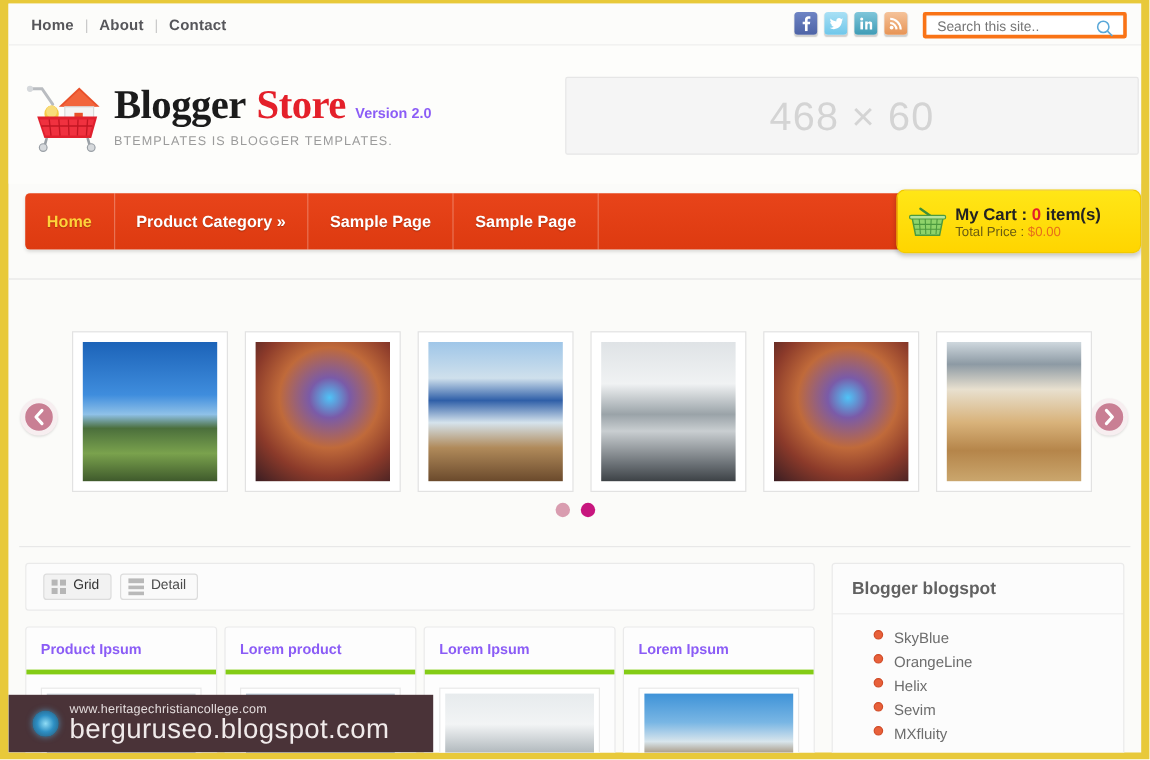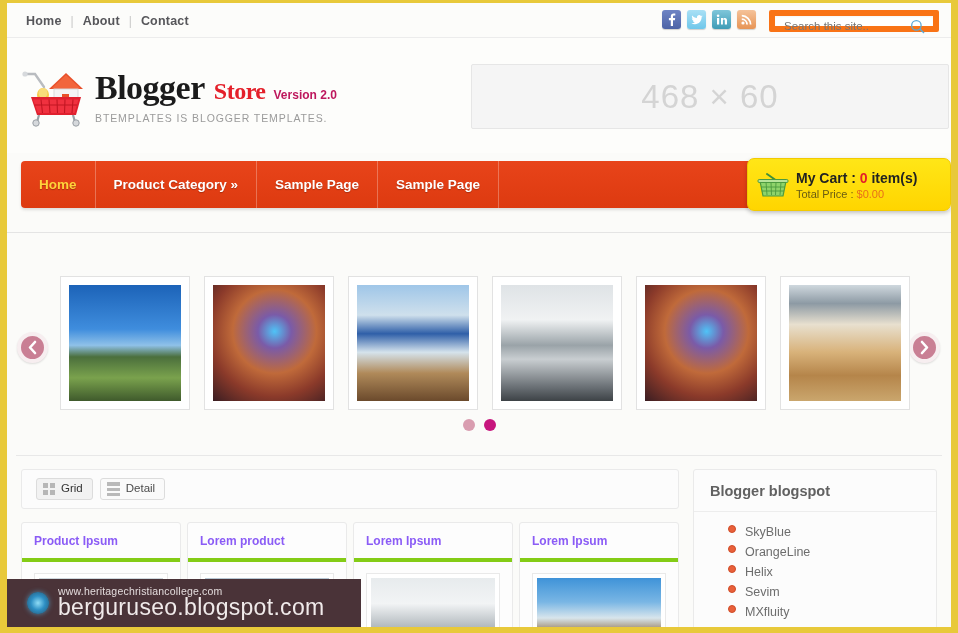--- a/index.html
+++ b/index.html
@@ -43,21 +43,21 @@
   }
   .soc-fb { background: linear-gradient(#6e84c4,#4d63a6); }
   .soc-tw { background: linear-gradient(#a9e0f5,#6fc7ea); color:#fff; }
   .soc-in { background: linear-gradient(#7fc6da,#3f9cb6); }
   .soc-rss { background: linear-gradient(#f5c39a,#e79455); }
   .soc svg { display:block; }
 
   .searchbox {
     position: absolute; right: 12px; top: 7px;
     width: 170px; height: 22px;
-    background: #fff; border: 6px solid #f97316; border-radius: 2px;
+    background: #fff; border: 3px solid #f97316; border-radius: 2px;
     box-shadow: inset 0 1px 2px rgba(0,0,0,.04);
   }
   .searchbox input {
     position: absolute; left: 9px; top: 0; width: 125px; height: 20px;
     border: none; outline: none; background: transparent;
     font-size: 11.5px; color: #9a9a9a; font-family: "Liberation Sans", sans-serif;
   }
   .search-ico { position: absolute; right: 8px; top: 3px; }
 
   
@@ -65,23 +65,23 @@
   .logo-wrap { position: absolute; left: 14px; top: 21px; display: flex; align-items: flex-start; }
   .cart-logo { position: relative; width: 68px; height: 62px; margin-top: 6px; }
   .logo-text { margin-left: 6px; padding-top: 10px; }
   .logo-title { display: flex; align-items: baseline; }
   .logo-blogger {
     font-family: "Liberation Serif", serif; font-weight: bold;
     font-size: 34px; color: #1b1b1b; letter-spacing: -.5px;
   }
   .logo-store {
     font-family: "Liberation Serif", serif; font-weight: bold;
-    font-size: 24px; color: #e4202a; letter-spacing: -.5px; margin-left: 9px;
-  }
-  .logo-version { font-size: 12px; color: #be185d; font-weight: bold; margin-left: 8px; }
+    font-size: 34px; color: #e4202a; letter-spacing: -.5px; margin-left: 9px;
+  }
+  .logo-version { font-size: 12px; color: #8b5cf6; font-weight: bold; margin-left: 8px; }
   .logo-tag { font-size: 10.5px; color: #9b9b9b; letter-spacing: .9px; margin-top: 5px; }
 
   .banner-ad {
     position: absolute; left: 464px; top: 26px;
     width: 478px; height: 65px;
     background: #f5f5f5; border: 1px solid #e6e6e6; border-radius: 2px;
     display: flex; align-items: center; justify-content: center;
   }
   .banner-ad span { font-size: 33px; color: #d4d4d4; letter-spacing: 1px; }
 

